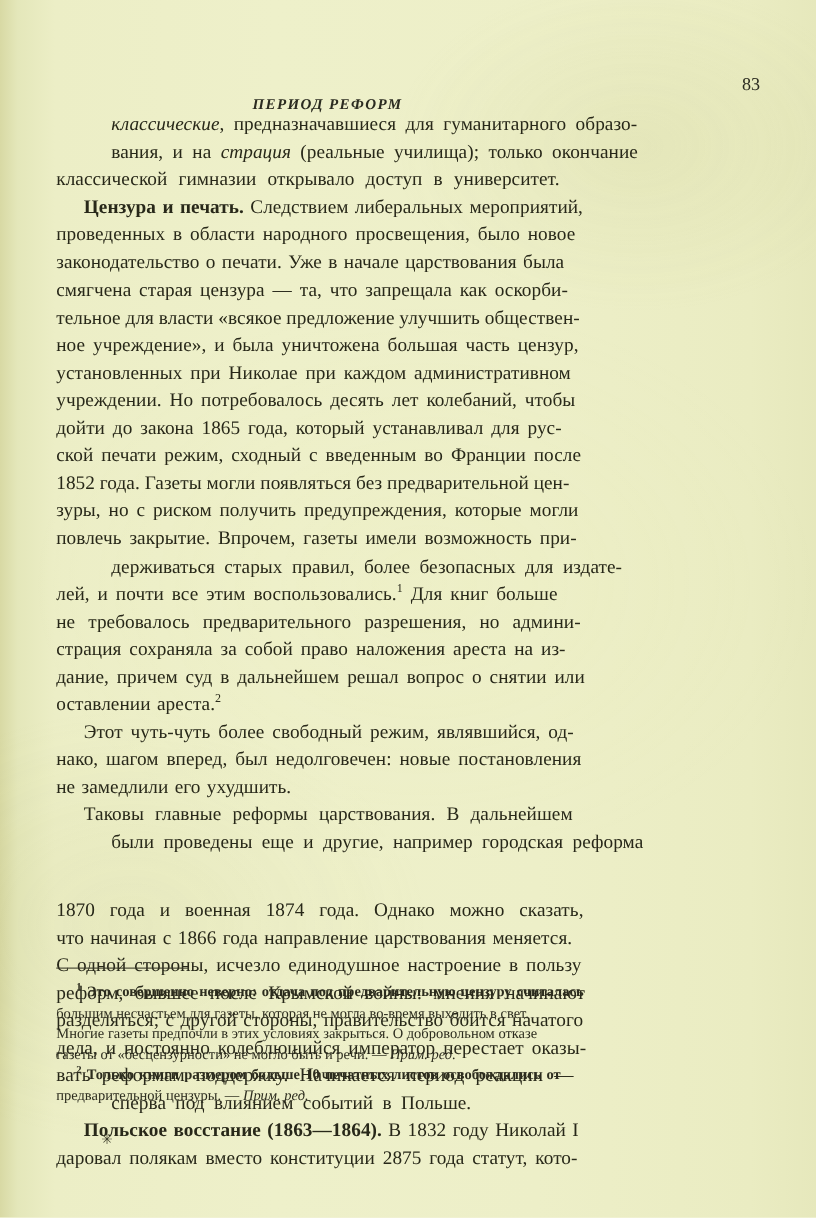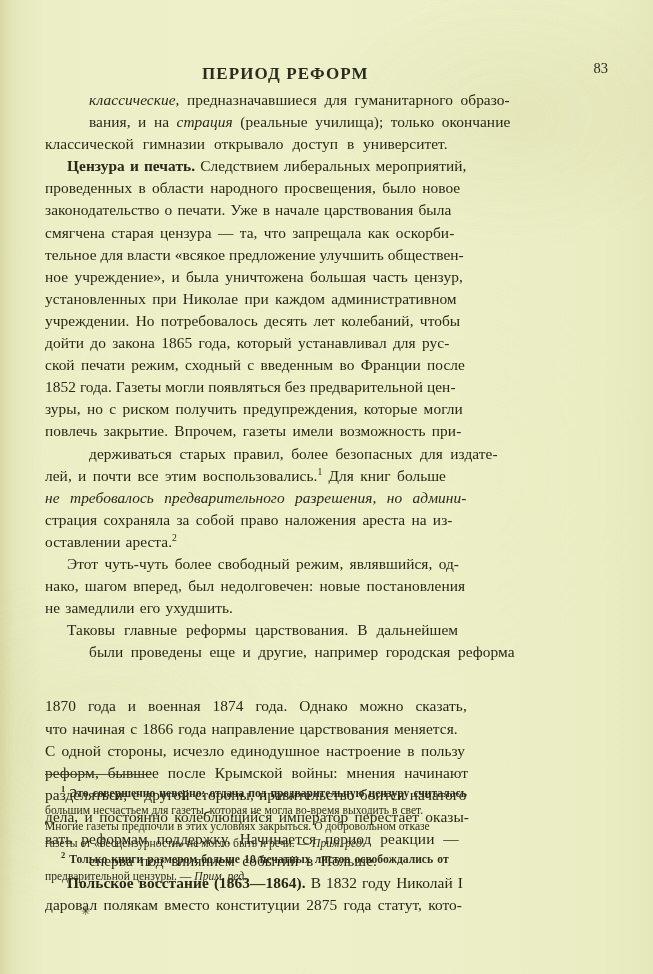--- a/index.html
+++ b/index.html
@@ -57,23 +57,24 @@
   .runhead {
     position: absolute;
     top: 60px;
     left: 0;
     width: 563px;
     height: 20px;
   }
   .runhead-title {
     position: absolute;
     left: 157px;
-    top: 4px;
+    top: 16px;
+    font-style: italic;
     font-weight: bold;
-    font-size: 17px;
+    font-size: 12px;
     letter-spacing: 1.1px;
     color: #2b2b20;
     white-space: nowrap;
   }
   .runhead-folio {
     position: absolute;
     right: 0;
     top: 0;
     font-size: 14.5px;
     color: #2b2b20;
@@ -102,21 +103,21 @@
     vertical-align: super;
     line-height: 0;
   }
 
   
   .ws0 { word-spacing: 0px; }
   .ws1 { word-spacing: 1.2px; }
   .ws2 { word-spacing: 2.4px; }
   .ws3 { word-spacing: 3.6px; margin-left: 44px; }
   .ws4 { word-spacing: 5px; }
-  .ws5 { word-spacing: 6.5px; font-style: italic; }
+  .ws5 { word-spacing: 6.5px; }
   .ws6 { word-spacing: 8px; margin-top: 32px; }
 
   
   .fn-rule {
     position: absolute;
     top: 774px;
     left: 0;
     width: 106px;
     height: 1px;
     background: #3a3a28;
@@ -180,20 +181,21 @@
         <div class="line ws2">учреждении. Но потребовалось десять лет колебаний, чтобы</div>
         <div class="line ws2">дойти до закона 1865 года, который устанавливал для рус-</div>
         <div class="line ws2">ской печати режим, сходный с введенным во Франции после</div>
         <div class="line ws0">1852 года. Газеты могли появляться без предварительной цен-</div>
         <div class="line ws2">зуры, но с риском получить предупреждения, которые могли</div>
         <div class="line ws2">повлечь закрытие. Впрочем, газеты имели возможность при-</div>
         <div class="line ws3">держиваться старых правил, более безопасных для издате-</div>
         <div class="line ws2"><span>лей, и почти все этим воспользовались.</span><span class="sup">1</span><span> Для книг больше</span></div>
         <div class="line ws5">не требовалось предварительного разрешения, но админи-</div>
         <div class="line ws2">страция сохраняла за собой право наложения ареста на из-</div>
+        <div class="line ws2">дание, причем суд в дальнейшем решал вопрос о снятии или</div>
         <div class="line ws1"><span>оставлении ареста.</span><span class="sup">2</span></div>
       </div>
 
       <div>
         <div class="line indent ws2">Этот чуть-чуть более свободный режим, являвшийся, од-</div>
         <div class="line ws2">нако, шагом вперед, был недолговечен: новые постановления</div>
         <div class="line ws1">не замедлили его ухудшить.</div>
       </div>
 
       <div>

